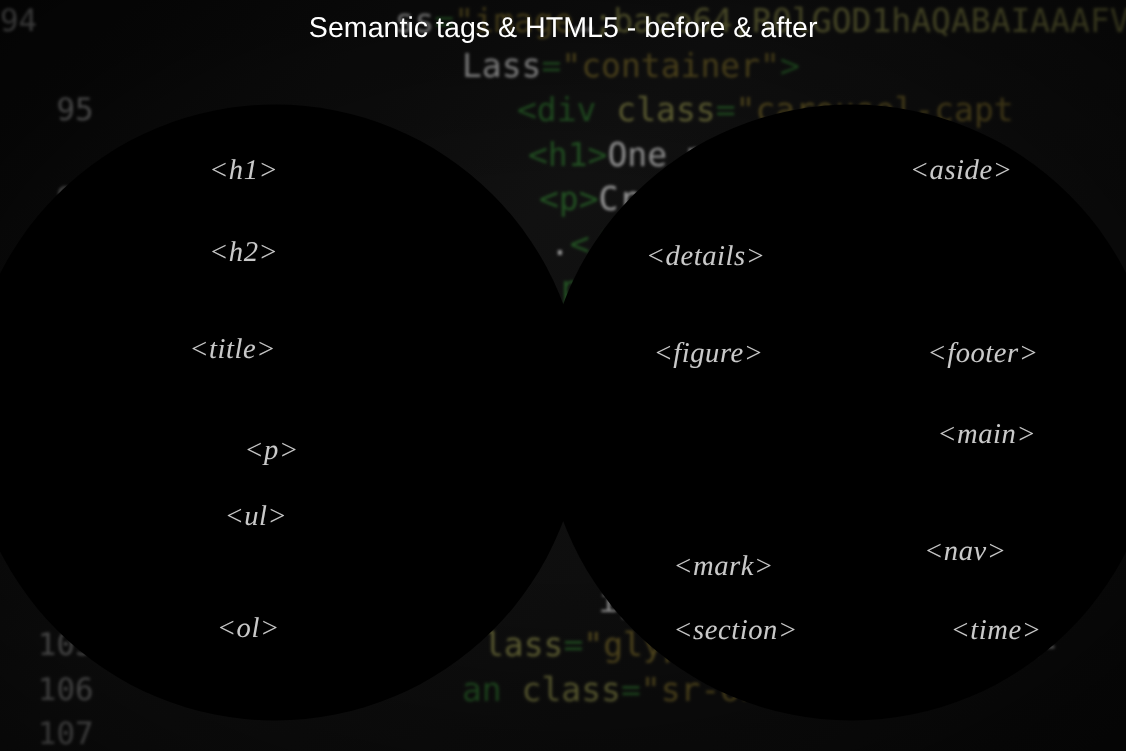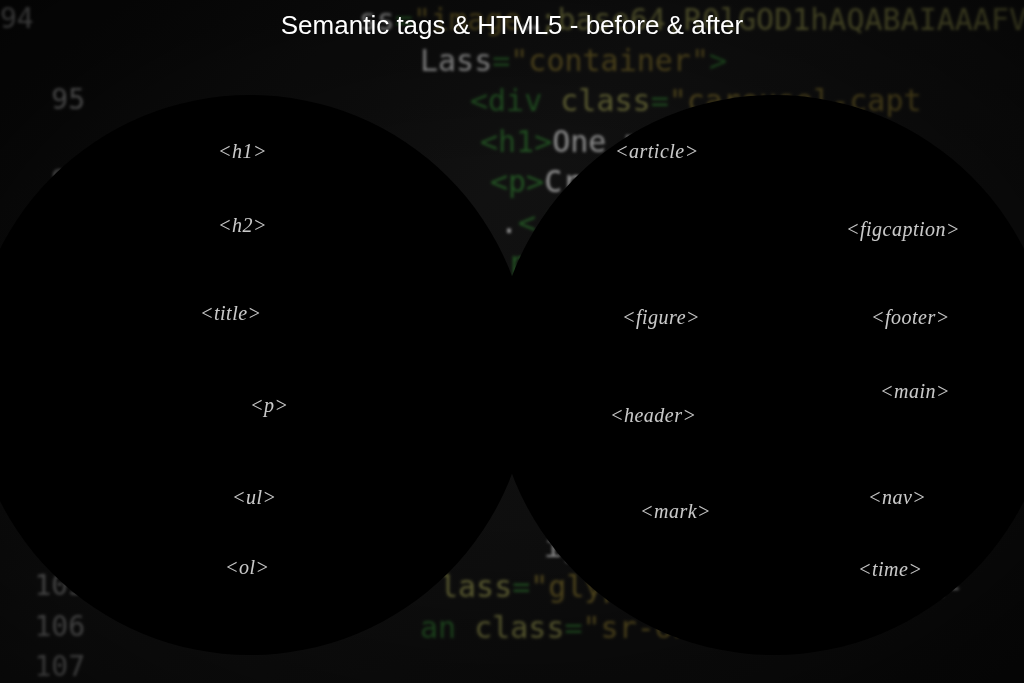--- a/index.html
+++ b/index.html
@@ -92,24 +92,23 @@
   .col-header.after  { right:205px; }
 
   
   .labels {
     position:absolute;
     inset:0;
     z-index:30;
     font-family: "Segoe Script","Comic Sans MS","Bradley Hand",cursive;
     font-style: italic;
     color:#c9c9c9;
-    font-size:20px;
+    font-size:26px;
     font-weight:400;
     letter-spacing:0.5px;
-    margin-left:28px;
   }
   .labels span {
     position:absolute;
     white-space:nowrap;
     text-shadow: 0 0 1px rgba(255,255,255,0.15);
   }
 </style>
 </head>
 <body>
 
@@ -193,30 +192,30 @@
 <div class="title">Semantic tags &amp; HTML5 - before &amp; after</div>
 <div class="col-header before">Before</div>
 <div class="col-header after">After</div>
 
 <div class="labels">
 
   <span style="left:190px; top:140px">&lt;h1&gt;</span>
   <span style="left:190px; top:214px">&lt;h2&gt;</span>
   <span style="left:172px; top:302px">&lt;title&gt;</span>
   <span style="left:222px; top:394px">&lt;p&gt;</span>
-  <span style="left:204px; top:486px">&lt;ul&gt;</span>
+  <span style="left:204px; top:454px">&lt;ul&gt;</span>
   <span style="left:197px; top:556px">&lt;ol&gt;</span>
 
-  <span style="left:587px; top:140px">&lt;article&gt;</span>
-
-  <span style="left:818px; top:218px">&lt;figcaption&gt;</span>
+  <span style="left:827px; top:140px">&lt;aside&gt;</span>
+
+  <span style="left:587px; top:218px">&lt;details&gt;</span>
 
   <span style="left:594px; top:306px">&lt;figure&gt;</span>
   <span style="left:843px; top:306px">&lt;footer&gt;</span>
 
-  <span style="left:582px; top:404px">&lt;header&gt;</span>
   <span style="left:852px; top:380px">&lt;main&gt;</span>
 
   <span style="left:612px; top:500px">&lt;mark&gt;</span>
   <span style="left:840px; top:486px">&lt;nav&gt;</span>
 
-  <span style="left:830px; top:558px">&lt;time&gt;</span>
+  <span style="left:612px; top:558px">&lt;section&gt;</span>
+  <span style="left:864px; top:558px">&lt;time&gt;</span>
 </div>
 
 </body></html>

